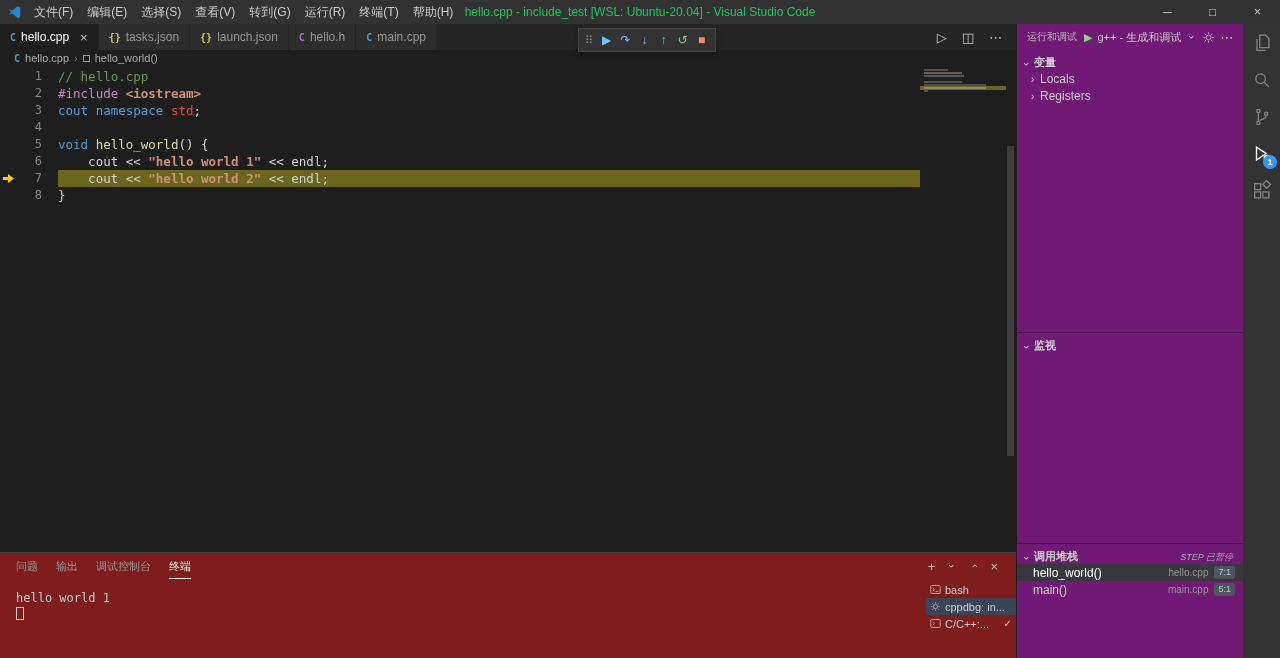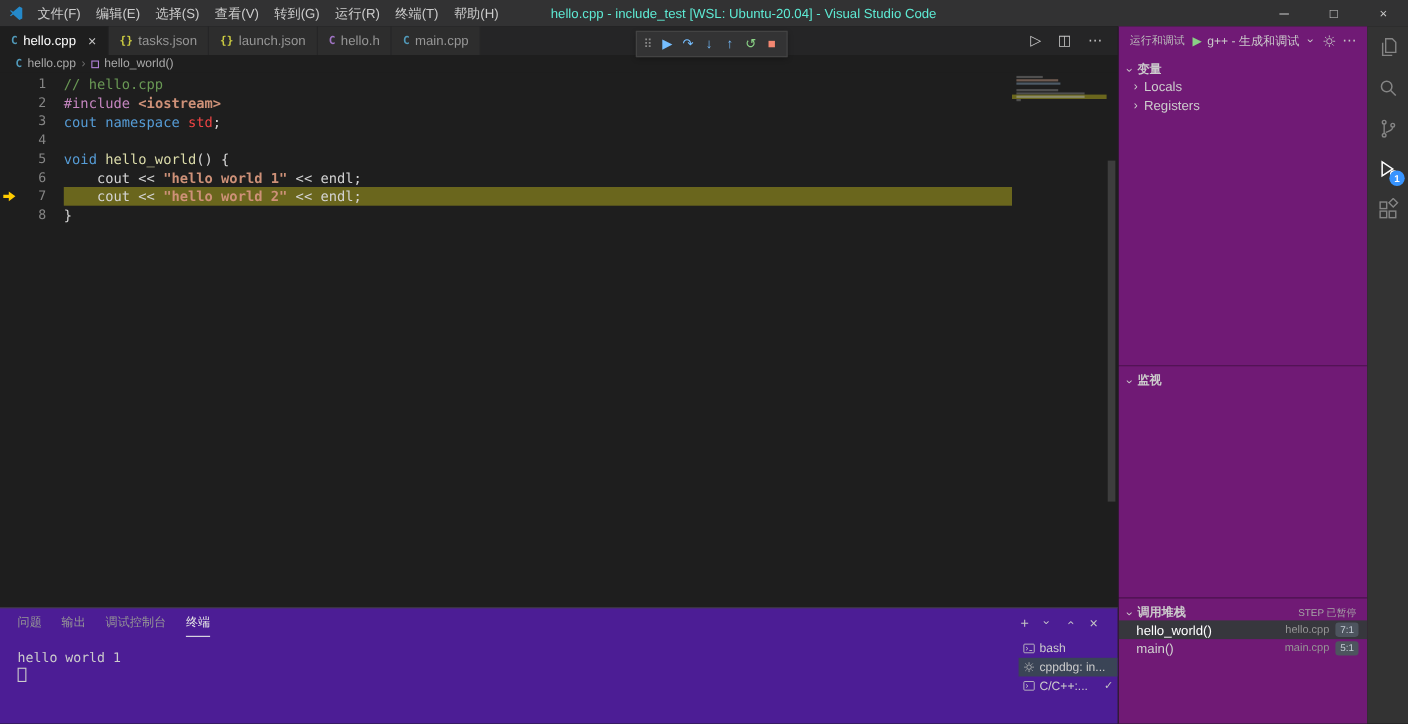--- a/index.html
+++ b/index.html
@@ -3,21 +3,21 @@
 <meta charset="utf-8">
 <style>
   * { box-sizing: border-box; margin: 0; padding: 0; }
   body { background: #000; font-family: "Liberation Sans", "DejaVu Sans", sans-serif; }
   .app { position: relative; width: 1280px; height: 658px; background: #1e1e1e; overflow: hidden; color: #ccc; cursor: default; }
 
   
   .titlebar { height: 24px; background: #323233; display: flex; align-items: center; position: relative; }
   .logo { width: 15px; height: 15px; margin: 0 4px 0 8px; display: flex; align-items: center; }
   .menu-item { padding: 0 7px; font-size: 12px; color: #cccccc; line-height: 24px; white-space: nowrap; }
-  .tb-title { position: absolute; left: 50%; transform: translateX(-50%); font-size: 12px; color: #5eead4; white-space: nowrap; margin-left: 36px; }
+  .tb-title { position: absolute; left: 50%; transform: translateX(-50%); font-size: 12px; color: #22c55e; white-space: nowrap; }
   .win-controls { margin-left: auto; display: flex; }
   .win-btn { width: 45px; height: 24px; display: flex; align-items: center; justify-content: center; font-size: 12px; color: #cccccc; }
 
   
   .main { position: absolute; top: 24px; left: 0; right: 0; bottom: 0; display: flex; }
   .editor-region { width: 1016px; display: flex; flex-direction: column; position: relative; background: #1e1e1e; }
 
   
   .tabbar { height: 26px; background: #252526; display: flex; align-items: stretch; flex: none; }
   .tab { display: flex; align-items: center; padding: 0 10px; background: #2d2d2d; color: #969696; font-size: 12px; border-right: 1px solid #252526; gap: 5px; white-space: nowrap; }
@@ -57,21 +57,21 @@
 
   
   .debug-toolbar { position: absolute; top: 4px; left: 578px; height: 24px; background: #333334; border: 1px solid #454545; display: flex; align-items: center; padding: 0 4px; z-index: 5; box-shadow: 0 2px 5px rgba(0,0,0,0.35); }
   .dt-grip { color: #8a8a8a; font-size: 11px; margin: 0 4px 0 2px; }
   .dt-btn { width: 19px; text-align: center; font-size: 12px; }
   .dt-blue { color: #75beff; }
   .dt-green { color: #89d185; }
   .dt-red { color: #f48771; }
 
   
-  .panel { height: 106px; border-top: 1px solid #414141; display: flex; flex-direction: column; background: #4c1d95; flex: none; }
+  .panel { height: 106px; border-top: 1px solid #414141; display: flex; flex-direction: column; background: #7f1d1d; flex: none; }
   .panel-header { height: 26px; display: flex; align-items: center; padding: 0 16px 0 16px; flex: none; }
   .panel-tab { margin-right: 18px; font-size: 11px; color: #969696; height: 26px; line-height: 26px; }
   .panel-tab.active { color: #e7e7e7; border-bottom: 1px solid #e7e7e7; }
   .panel-actions { margin-left: auto; display: flex; align-items: center; gap: 11px; color: #c5c5c5; font-size: 13px; padding-right: 2px; }
   .panel-body { flex: 1; display: flex; overflow: hidden; }
   .term-out { flex: 1; font-family: "DejaVu Sans Mono", monospace; font-size: 12px; color: #cccccc; padding: 12px 0 0 16px; }
   .term-cursor { width: 8px; height: 13px; border: 1px solid #cccccc; margin-top: 2px; }
   .term-list { width: 90px; padding-top: 2px; flex: none; }
   .term-row { height: 17px; display: flex; align-items: center; font-size: 11px; color: #cccccc; padding: 0 4px; gap: 4px; white-space: nowrap; overflow: hidden; text-align: right; }
   .term-row.selected { background: #3a4456; }
@@ -86,21 +86,21 @@
   .sb-icon { color: #c5c5c5; font-size: 13px; display: flex; align-items: center; }
   .chev { display: inline-block; width: 11px; text-align: center; color: #cccccc; font-size: 11px; font-weight: normal; }
   .r90 { transform: rotate(90deg); }
   .rm90 { transform: rotate(-90deg); }
   .section { overflow: hidden; }
   .sec-vars { height: 282px; }
   .sec-watch { height: 211px; border-top: 1px solid rgba(0,0,0,0.35); }
   .sec-stack { flex: 1; border-top: 1px solid rgba(0,0,0,0.35); }
   .sec-header { height: 20px; display: flex; align-items: flex-end; padding: 0 4px; gap: 2px; font-weight: bold; font-size: 11px; color: #cccccc; }
   .tree-row { height: 17px; display: flex; align-items: center; padding-left: 10px; color: #cccccc; font-size: 12px; gap: 2px; }
-  .stack-status { margin-left: auto; font-weight: normal; font-size: 9px; color: #a6a6a6; padding-right: 6px; }
+  .stack-status { margin-left: auto; font-weight: normal; font-size: 9px; color: #a6a6a6; padding-right: 6px; font-style: italic; }
   .frame { height: 17px; display: flex; align-items: center; padding: 0 8px 0 16px; font-size: 12px; color: #d0d0d0; }
   .frame.selected { background: #37373d; color: #ffffff; }
   .frame-file { margin-left: auto; font-size: 10px; color: #969696; }
   .frame-pos { margin-left: 6px; background: #4d545e; color: #c3cbd4; font-size: 9px; padding: 0 4px; border-radius: 3px; line-height: 13px; }
 
   
   .activitybar { width: 37px; background: #333333; display: flex; flex-direction: column; align-items: center; }
   .ab-item { width: 37px; height: 37px; display: flex; align-items: center; justify-content: center; color: #858585; position: relative; }
   .ab-item.active { color: #ffffff; }
   .ab-badge { position: absolute; right: 3px; bottom: 3px; min-width: 14px; height: 14px; border-radius: 7px; background: #3794ff; color: #fff; font-size: 9px; display: flex; align-items: center; justify-content: center; padding: 0 2px; font-weight: bold; }

